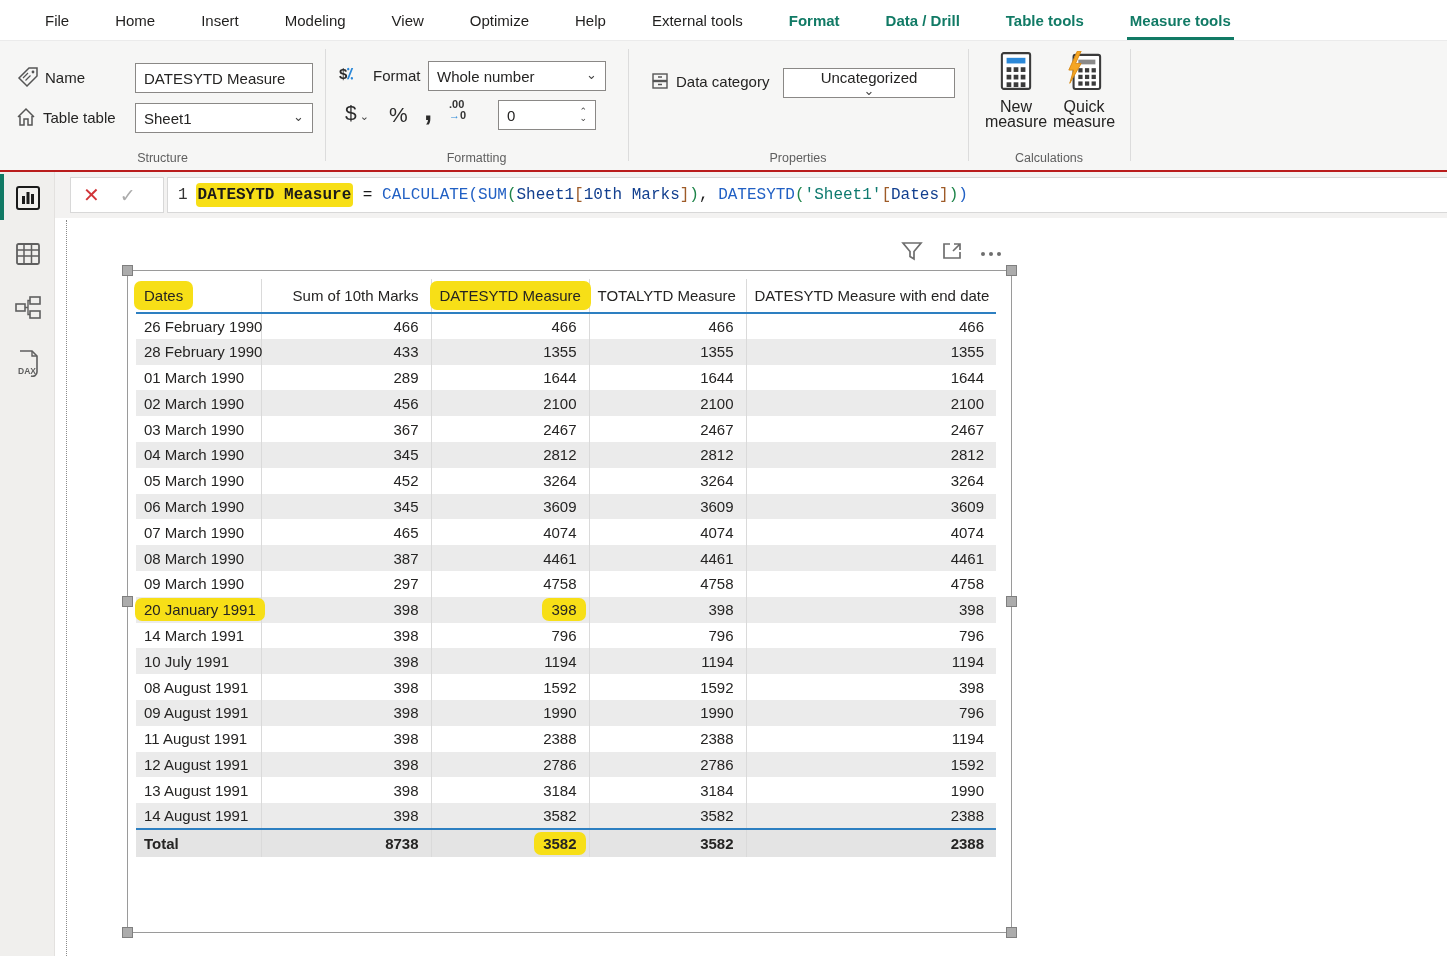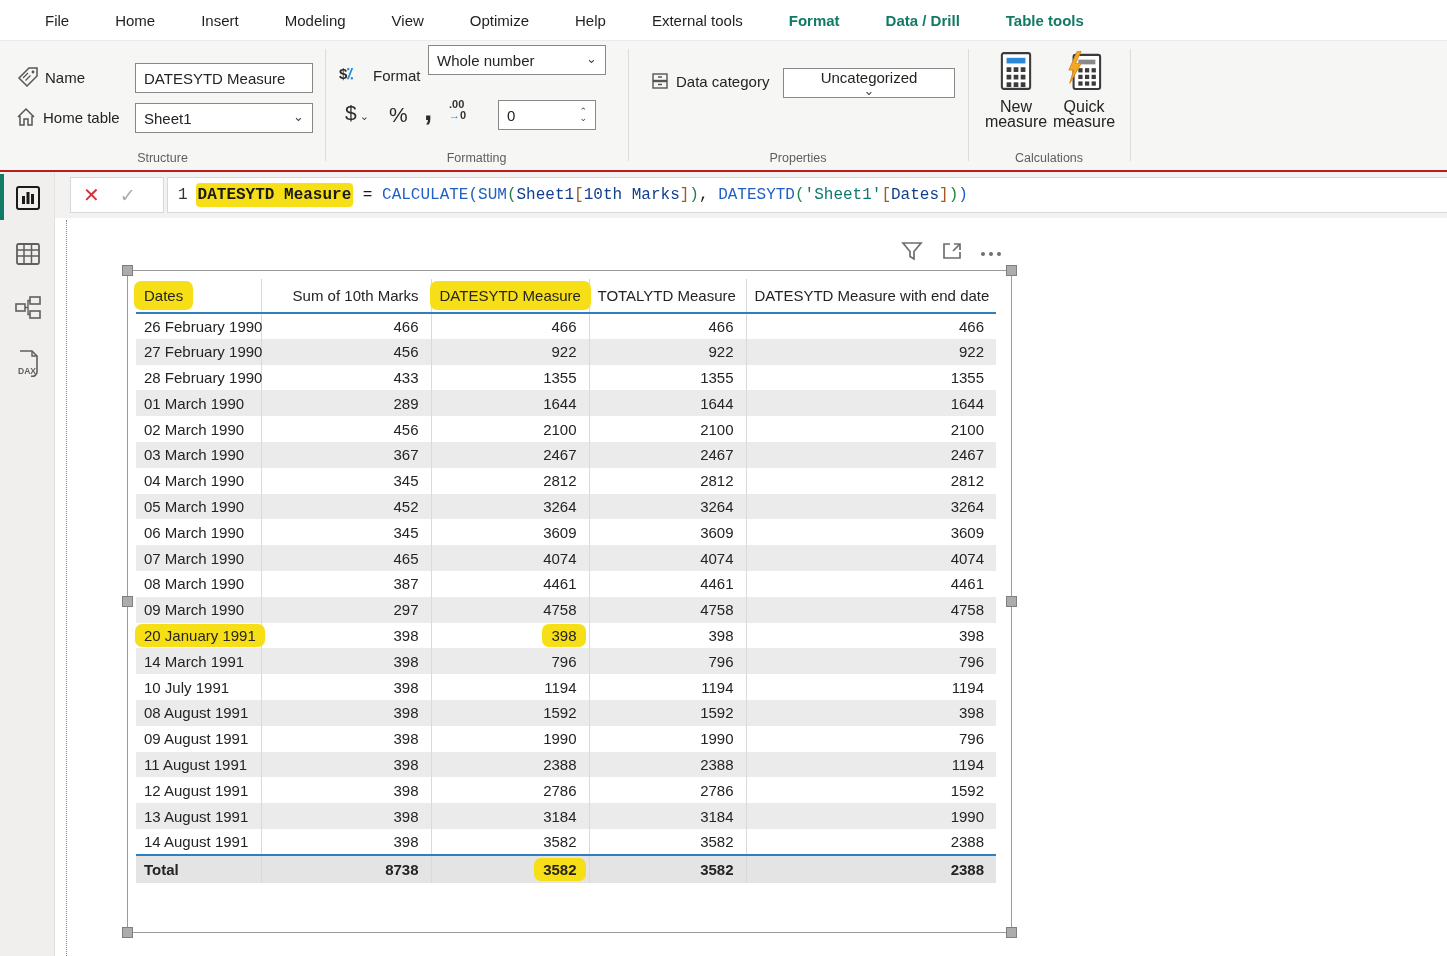--- a/index.html
+++ b/index.html
@@ -98,20 +98,21 @@
       <span class="menu-item">Home</span>
       <span class="menu-item">Insert</span>
       <span class="menu-item">Modeling</span>
       <span class="menu-item">View</span>
       <span class="menu-item">Optimize</span>
       <span class="menu-item">Help</span>
       <span class="menu-item">External tools</span>
       <span class="menu-item contextual">Format</span>
       <span class="menu-item contextual">Data / Drill</span>
       <span class="menu-item contextual">Table tools</span>
+      <span class="menu-item contextual active">Measure tools</span>
     </div>
 
   <div id="ribbon">
 
     <div class="rgroup" style="left:0;width:325px;">
       <span class="icon16" style="position:absolute;left:17px;top:25px;">
         <svg width="22" height="22" viewBox="0 0 22 22">
             <path d="M12 2 L20 2 L20 10 L10 20 L2 12 Z" fill="none" stroke="#555" stroke-width="1.5"></path>
             <circle cx="16" cy="6" r="1.4" fill="#555"></circle>
             <path d="M6 12 l5 -5 M8.5 14.5 l5 -5" stroke="#555" stroke-width="1.2"></path>
@@ -119,33 +120,33 @@
       </span>
       <span class="rlabel" style="position:absolute;left:45px;top:28px;">Name</span>
       <div class="rinput" style="left:135px;top:22px;width:178px;">
         <span>DATESYTD Measure</span>
       </div>
       <span class="icon16" style="position:absolute;left:15px;top:65px;">
         <svg width="22" height="22" viewBox="0 0 22 22">
             <path d="M3 11 L11 3 L19 11 M5 10 V19 H9 V13 H13 V19 H17 V10" fill="none" stroke="#555" stroke-width="1.5"></path>
           </svg>
       </span>
-      <span class="rlabel" style="position:absolute;left:43px;top:68px;">Home table</span>
+      <span class="rlabel" style="position:absolute;left:43px;top:68px;">Table table</span>
       <div class="rinput rdrop" style="left:135px;top:62px;width:178px;">
         <span>Sheet1</span>
           <span class="caret">⌄</span>
       </div>
       <div class="rgroup-title">Structure</div>
     </div>
     <div class="rsep" style="left:325px;"></div>
 
     <div class="rgroup" style="left:325px;width:303px;">
       <span style="position:absolute;left:14px;top:22px;font-size:15px;font-weight:700;color:#2b2b2b;">$<span style="color:#2B88D8;">⁒</span></span>
       <span class="rlabel" style="position:absolute;left:48px;top:26px;">Format</span>
-      <div class="rinput rdrop" style="left:103px;top:4px;width:178px;">
+      <div class="rinput rdrop" style="left:103px;top:20px;width:178px;">
         <span>Whole number</span>
           <span class="caret">⌄</span>
       </div>
       <span class="fmt-sym" style="position:absolute;left:20px;top:60px;"><span>$</span><span style="font-size:11px;color:#444;"> ⌄</span></span>
       <span class="fmt-sym" style="position:absolute;left:64px;top:62px;">%</span>
       <span class="fmt-sym" style="position:absolute;left:99px;top:52px;font-size:30px;font-weight:700;">,</span>
       <span style="position:absolute;left:124px;top:58px;font-size:11px;font-weight:700;color:#333;line-height:11px;text-align:left;cursor:pointer;">
         <span>.00</span><br><span style="color:#2B88D8;">→</span><span>0</span>
       </span>
       <div class="rinput" style="left:173px;top:59px;width:98px;">
@@ -307,27 +308,20 @@
           </thead>
         <tbody>
             <tr>
               <td class="c-txt"><span>26 February 1990</span></td>
               <td class="c-num"><span>466</span></td>
               <td class="c-num"><span>466</span></td>
               <td class="c-num"><span>466</span></td>
               <td class="c-num"><span>466</span></td>
             </tr>
             <tr>
-              <td class="c-txt"><span>27 February 1990</span></td>
-              <td class="c-num"><span>456</span></td>
-              <td class="c-num"><span>922</span></td>
-              <td class="c-num"><span>922</span></td>
-              <td class="c-num"><span>922</span></td>
-            </tr>
-            <tr>
               <td class="c-txt"><span>28 February 1990</span></td>
               <td class="c-num"><span>433</span></td>
               <td class="c-num"><span>1355</span></td>
               <td class="c-num"><span>1355</span></td>
               <td class="c-num"><span>1355</span></td>
             </tr>
             <tr>
               <td class="c-txt"><span>01 March 1990</span></td>
               <td class="c-num"><span>289</span></td>
               <td class="c-num"><span>1644</span></td>

